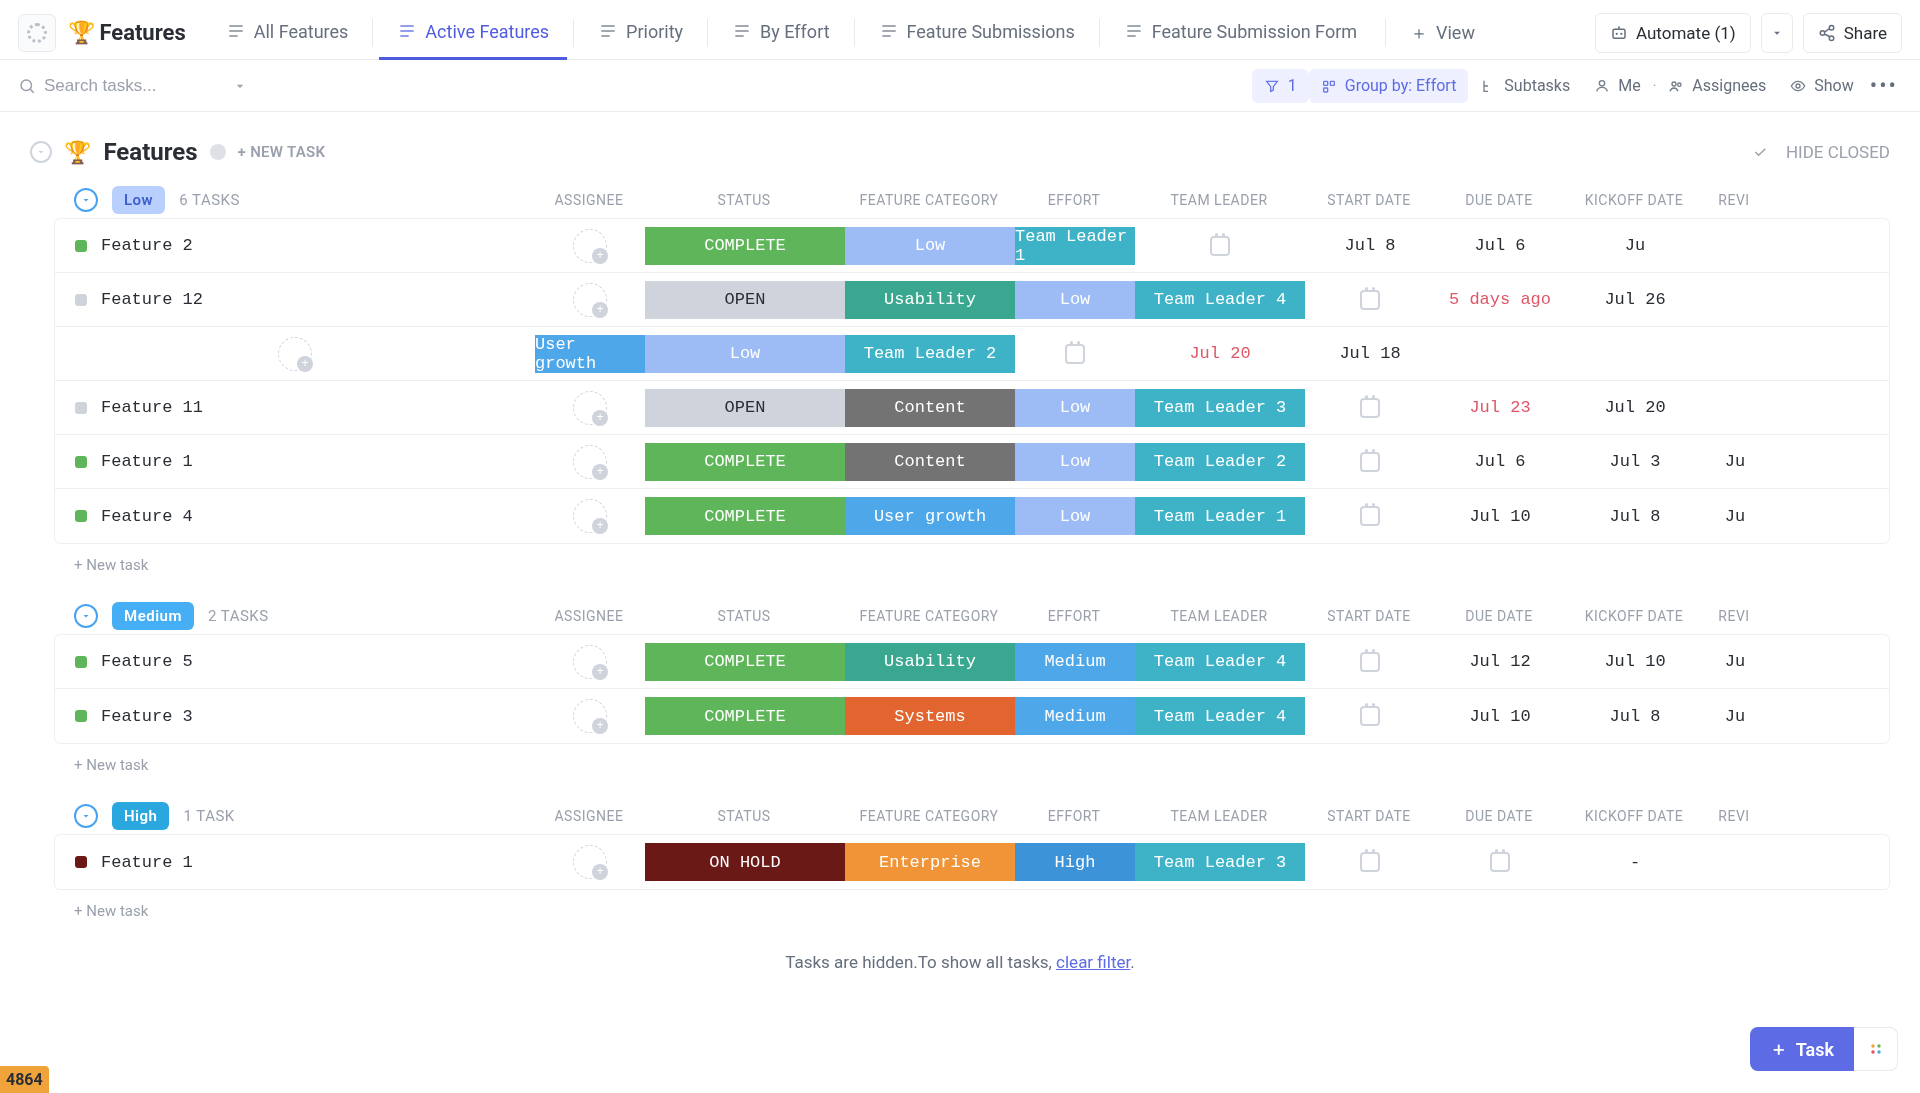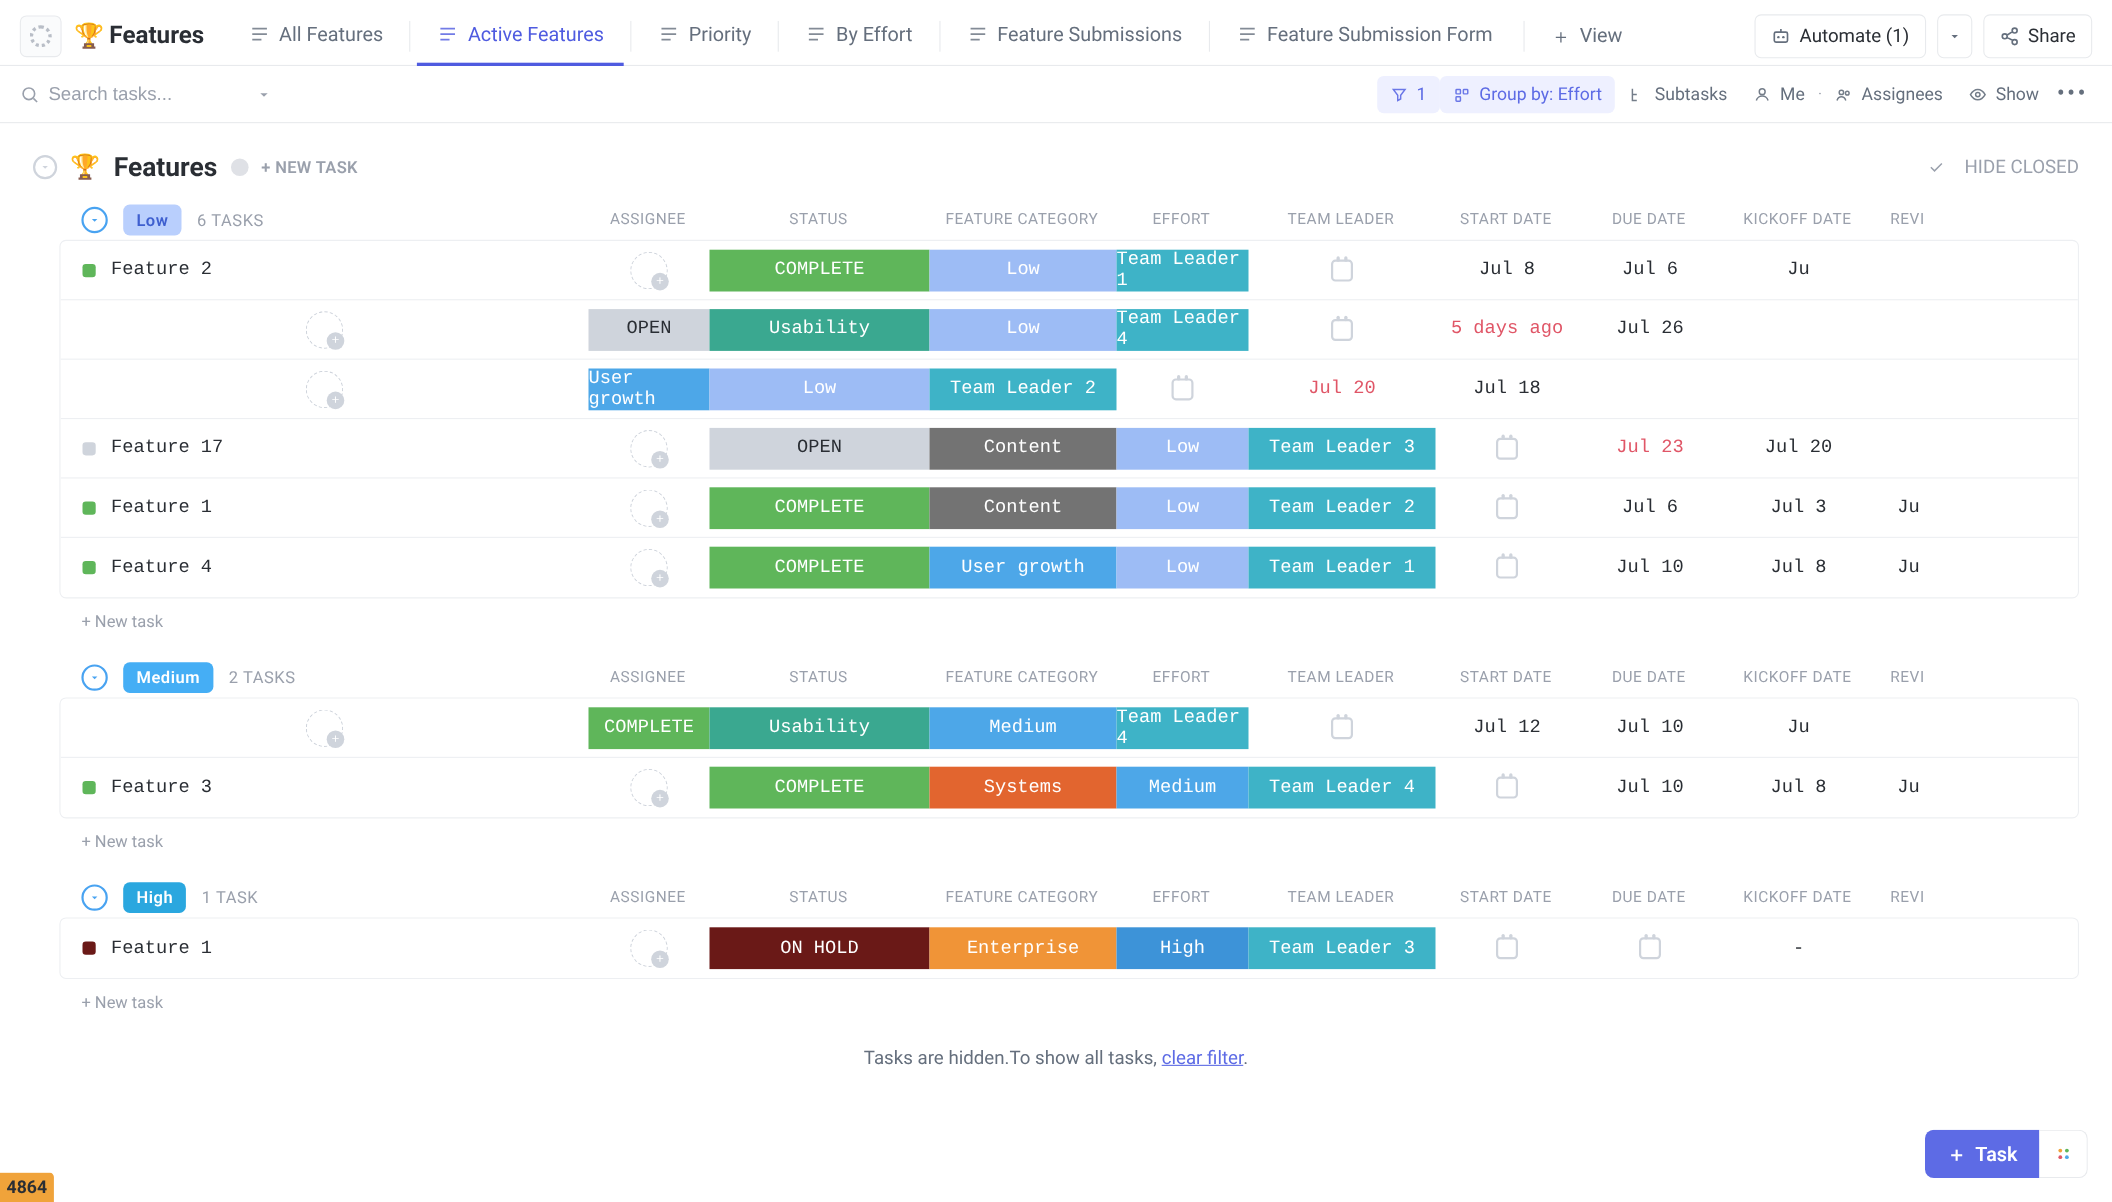--- a/index.html
+++ b/index.html
@@ -363,20 +363,24 @@
             <div class="tag c-low">Low</div>
             <div class="tag c-leader">Team Leader 1</div>
             <div class="startcell">
               <span class="cal-ico"></span>
             </div>
             <div class="datecell">Jul 8</div>
             <div class="datecell">Jul 6</div>
             <div class="datecell">Ju</div>
           </div>
           <div class="row">
+            <div class="namecell">
+              <span class="bullet grey"></span>
+              <span>Feature 12</span>
+            </div>
             <div>
               <div class="assignee"></div>
             </div>
             <div class="tag c-open">OPEN</div>
             <div class="tag c-usability">Usability</div>
             <div class="tag c-low">Low</div>
             <div class="tag c-leader">Team Leader 4</div>
             <div class="startcell">
               <span class="cal-ico"></span>
             </div>
@@ -394,21 +398,21 @@
             <div class="startcell">
               <span class="cal-ico"></span>
             </div>
             <div class="datecell red">Jul 20</div>
             <div class="datecell">Jul 18</div>
             <div class="datecell"></div>
           </div>
           <div class="row">
             <div class="namecell">
               <span class="bullet grey"></span>
-              <span>Feature 17</span>
+              <span>Feature 11</span>
             </div>
             <div>
               <div class="assignee"></div>
             </div>
             <div class="tag c-open">OPEN</div>
             <div class="tag c-content">Content</div>
             <div class="tag c-low">Low</div>
             <div class="tag c-leader">Team Leader 3</div>
             <div class="startcell">
               <span class="cal-ico"></span>
@@ -474,20 +478,24 @@
           <div>FEATURE CATEGORY</div>
           <div>EFFORT</div>
           <div>TEAM LEADER</div>
           <div>START DATE</div>
           <div>DUE DATE</div>
           <div>KICKOFF DATE</div>
           <div>REVI</div>
         </div>
         <div class="rows">
           <div class="row">
+            <div class="namecell">
+              <span class="bullet green"></span>
+              <span>Feature 5</span>
+            </div>
             <div>
               <div class="assignee"></div>
             </div>
             <div class="tag c-complete">COMPLETE</div>
             <div class="tag c-usability">Usability</div>
             <div class="tag c-medium">Medium</div>
             <div class="tag c-leader">Team Leader 4</div>
             <div class="startcell">
               <span class="cal-ico"></span>
             </div>

